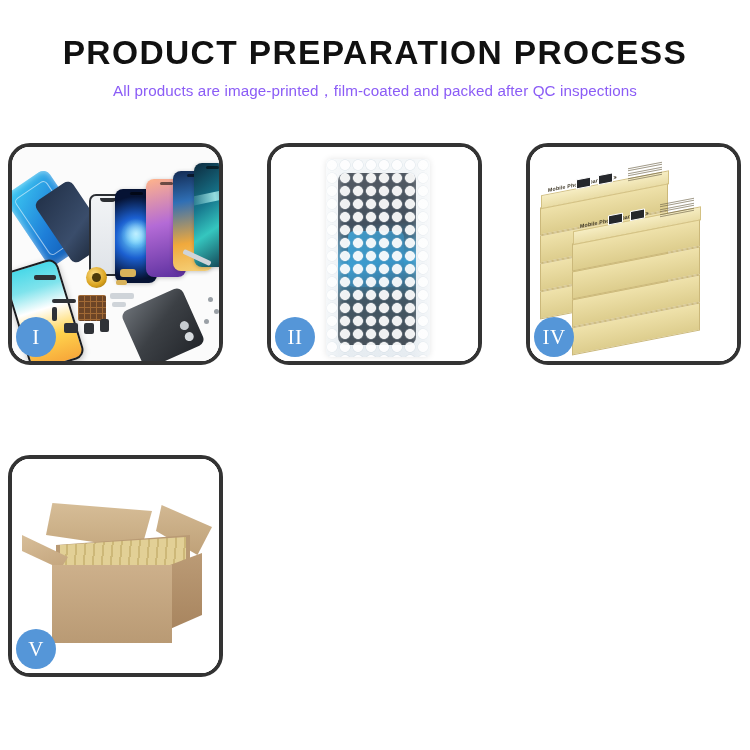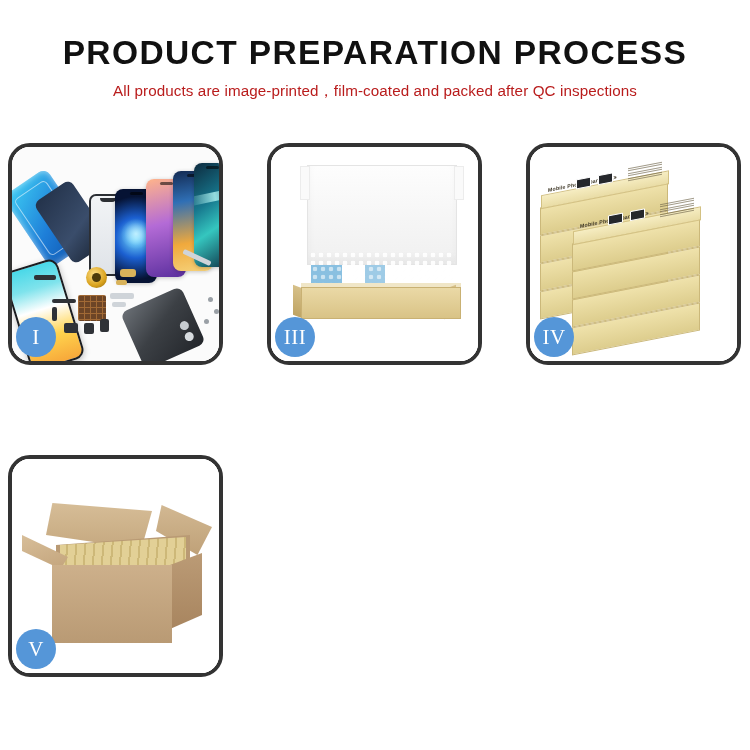--- a/index.html
+++ b/index.html
@@ -30,21 +30,21 @@
     font-weight: 700;
     color: #111111;
     font-family: "Liberation Sans", sans-serif;
     white-space: nowrap;
   }
   .sub-title {
     margin: 0;
     padding-top: 9px;
     font-size: 15.2px;
     letter-spacing: 0.1px;
-    color: #b91c1c;
+    color: #8b5cf6;
     font-weight: 400;
     white-space: nowrap;
   }
 
   
   .grid {
     position: absolute;
     top: 143px;
     left: 8px;
     width: 734px;
@@ -360,35 +360,34 @@
         <div class="prt lt" style="left:26px;top:182px;width:8px;height:13px;border-radius:2px;"></div>
         <div class="prt gray" style="left:196px;top:150px;width:5px;height:5px;border-radius:50%;"></div>
         <div class="prt gray" style="left:202px;top:162px;width:5px;height:5px;border-radius:50%;"></div>
         <div class="prt gray" style="left:192px;top:172px;width:5px;height:5px;border-radius:50%;"></div>
         <div class="prt lt" style="left:170px;top:108px;width:30px;height:5px;transform:rotate(25deg);"></div>
       </div>
     </div>
     <div class="badge">I</div>
   </div>
 
-
   <div class="panel">
     <div class="panel-inner">
-      <div class="scene3">
-        <div class="b3-lid"></div>
-        <div class="b3-foam"></div>
-        <div class="b3-content"></div>
-        <div class="b3-rim"></div>
-        <div class="b3-sideL"></div>
-        <div class="b3-sideR"></div>
-        <div class="b3-front"></div>
+      <div class="scene2">
+        <div class="bubblepack">
+          <div class="bp-phone"></div>
+          <div class="bubbles2"></div>
+          <div class="bubbles"></div>
+          <div class="bp-seal"></div>
+        </div>
       </div>
     </div>
-    <div class="badge">III</div>
+    <div class="badge">II</div>
   </div>
+
 
   <div class="panel">
     <div class="panel-inner">
       <div class="scene4">
         <div class="stack">
 
           <div class="kbox" style="left:4px;top:30px;">
             <div class="top">
               <div class="kbox-label">Mobile Phone Spare Parts</div>
               <div class="kbox-screens">

